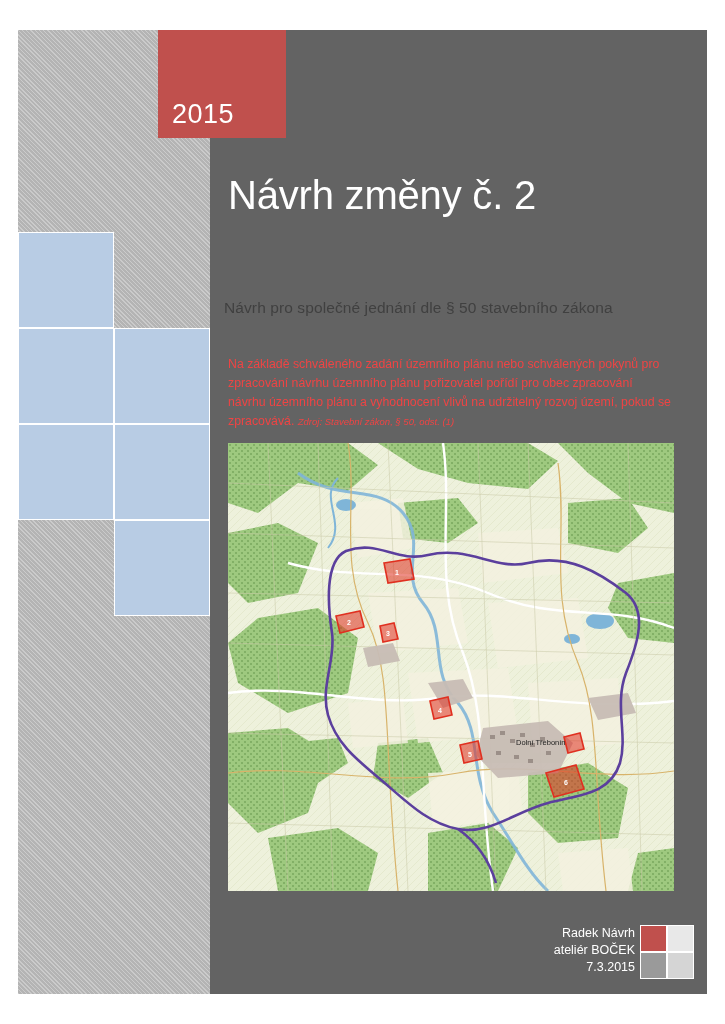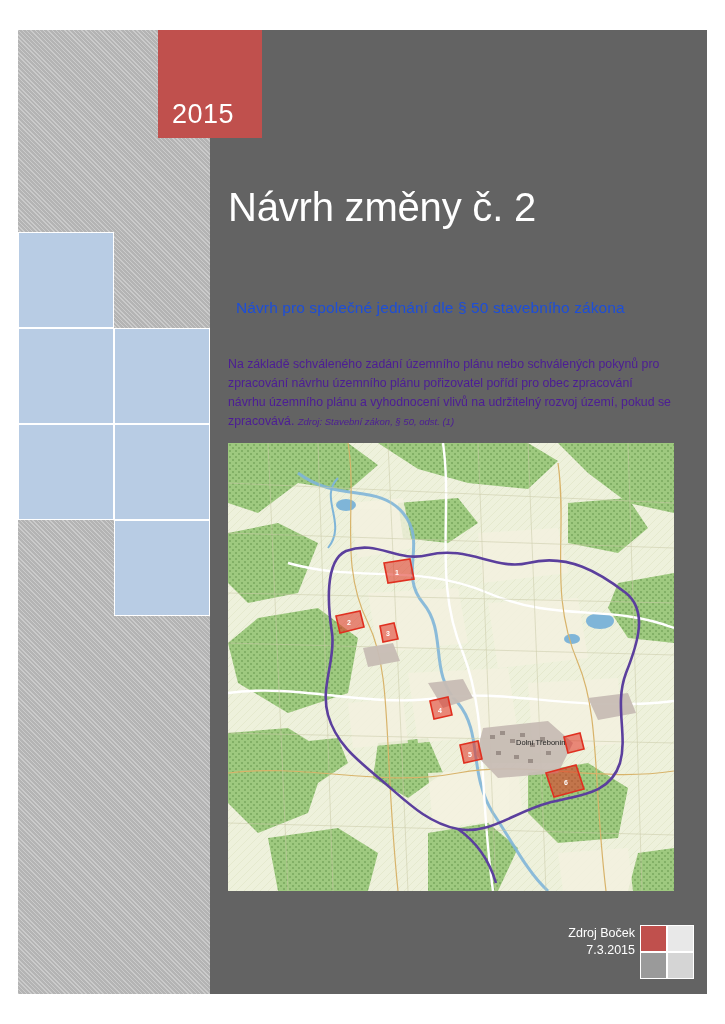--- a/index.html
+++ b/index.html
@@ -46,60 +46,60 @@
   .sq2{left:18px;top:328px;width:96px;height:96px;}
   .sq3{left:114px;top:328px;width:96px;height:96px;}
   .sq4{left:18px;top:424px;width:96px;height:96px;}
   .sq5{left:114px;top:424px;width:96px;height:96px;}
   .sq6{left:114px;top:520px;width:96px;height:96px;}
 
   
   .year-box{
     position:absolute;
     left:158px;top:30px;
-    width:104px;height:108px;
+    width:92px;height:108px;
     background:#c0504d;
+    padding-left:36px;
   }
   .year-box .year{
     position:absolute;
     left:14px;bottom:8px;
     color:#ffffff;
     font-size:27px;
     letter-spacing:.5px;
     font-family:"Liberation Sans", sans-serif;
   }
 
   
   .title-wrap{
     position:absolute;
     left:228px;top:172px;
     width:470px;
-    margin-top:12px;
   }
   .title-line{
     color:#ffffff;
     font-size:40px;
     line-height:47px;
     font-weight:normal;
     letter-spacing:-0.2px;
     white-space:nowrap;
   }
   .subtitle{
     position:absolute;
-    left:236px;top:299px;
-    color:#1d4ed8;
+    left:224px;top:299px;
+    color:#404040;
     font-size:15.5px;
     letter-spacing:.1px;
     white-space:nowrap;
   }
   .body-text{
     position:absolute;
     left:228px;top:355px;
     width:445px;
-    color:#4c1d95;
+    color:#ef4444;
     font-size:12.3px;
     line-height:19px;
     text-align:left;
   }
   .body-text .src-small{
     font-style:italic;
     font-size:9.5px;
   }
 
   
@@ -285,21 +285,22 @@
         <text x="210" y="270">4</text>
         <text x="240" y="314">5</text>
         <text x="336" y="342">6</text>
       </g>
 
       <text x="288" y="302" font-family="Liberation Sans, sans-serif" font-size="7.5" fill="#1c1c1c">Dolní Třebonín</text>
     </svg>
   </div>
 
   <div class="footer">
-    <div>Zdroj Boček</div>
+    <div>Radek Návrh</div>
+    <div>ateliér BOČEK</div>
     <div>7.3.2015</div>
   </div>
 
   <div class="logo">
     <div class="lg-tl"></div>
     <div class="lg-tr"></div>
     <div class="lg-bl"></div>
     <div class="lg-br"></div>
   </div>
 

